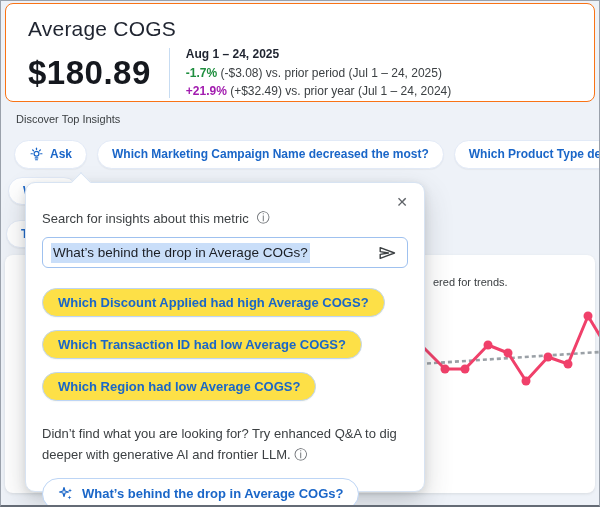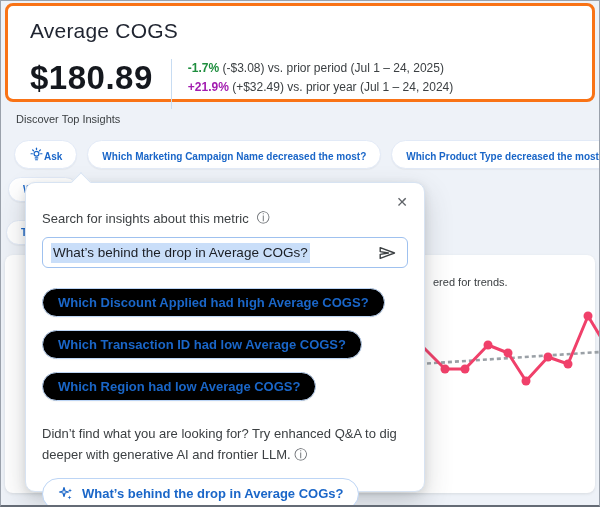--- a/index.html
+++ b/index.html
@@ -9,39 +9,39 @@
     background:#eef2f8;
     position:relative;
     overflow:hidden;
     color:#202124;
   }
   .frame { position:absolute; inset:0; border:1px solid #9aa1ab; border-bottom:2px solid #646b75; pointer-events:none; z-index:50; }
 
   
   .header-card {
     position:absolute; left:5px; right:5px; top:3px; height:99px;
-    background:#fff; border-radius:8px; border:3px solid #f97316;
+    background:#fff; border-radius:8px; border:1px solid #f97316;
     padding:13px 0 0 22px;
   }
   .title { font-size:21px; font-weight:500; color:#1f2430; letter-spacing:.2px; }
-  .value-row { display:flex; margin-top:16px; }
+  .value-row { display:flex; align-items:center; margin-top:4px; }
   .big-value { font-size:33px; font-weight:600; color:#15181e; letter-spacing:.5px; }
   .v-divider { width:1px; height:50px; background:#c7dcf2; margin:0 16px 0 18px; }
   .date-block { font-size:12px; line-height:1.55; color:#3c4043; }
   .date-line1 { font-weight:700; color:#1f2430; }
   .pct-green { font-weight:700; }
   .pct-red { font-weight:700; }
 
   
   .band-label { position:absolute; left:16px; top:113px; font-size:11px; color:#3c4043; }
   .chip-row { position:absolute; left:14px; top:140px; display:flex; gap:10px; white-space:nowrap; }
   .chip {
     background:#fff; border:1px solid #e2eaf7; border-radius:16px;
-    padding:6px 14px; font-size:10px; font-weight:700; color:#1a66c8;
-    display:inline-flex; align-items:flex-end; 
+    padding:6px 14px; font-size:12px; font-weight:700; color:#1a66c8;
+    display:inline-flex; align-items:flex-start; gap:6px;
     box-shadow:0 1px 1px rgba(60,64,67,.05);
   }
   .chip-partial { position:absolute; width:70px; overflow:hidden; }
 
   
   .trends-card {
     position:absolute; left:5px; right:5px; top:255px; height:238px;
     background:#fff; border-radius:8px; box-shadow:0 1px 3px rgba(60,64,67,.12);
   }
   .trends-fragment { position:absolute; left:428px; top:21px; font-size:11px; color:#3c4043; }
@@ -63,21 +63,21 @@
   .search-label { font-size:13px; color:#3c4043; display:flex; align-items:center; gap:8px; margin-top:6px; }
   .info-icon { color:#5f6368; font-size:13px; }
   .search-box {
     margin-top:10px; height:31px; border:1px solid #9fc1ef; border-radius:6px;
     display:flex; align-items:center; padding:0 10px 0 8px; background:#fff;
   }
   .search-text { background:#c9def9; font-size:13.5px; color:#1b1e24; padding:2.5px 2px; }
   .send-icon { margin-left:auto; display:flex; cursor:pointer; }
   .pill-col { margin-top:20px; }
   .pill {
-    display:inline-block; background:#000000; border:1px solid #bdd5f5; border-radius:16px;
+    display:inline-block; background:#fde047; border:1px solid #bdd5f5; border-radius:16px;
     padding:6px 15px; font-size:13px; font-weight:700; color:#1a66c8; cursor:pointer;
     margin-bottom:13px; box-shadow:0 1px 1px rgba(60,64,67,.04);
   }
   .footer-text { margin-top:10px; width:366px; font-size:13px; line-height:1.6; color:#3c4043; }
   .enhanced-btn {
     margin-top:12px; display:inline-flex; align-items:center; gap:8px;
     background:#fff; border:1px solid #bdd5f5; border-radius:17px;
     padding:7px 15px; font-size:13px; font-weight:700; color:#1a66c8; cursor:pointer;
   }
 </style>
@@ -85,20 +85,21 @@
 <body>
 
 <div class="frame"></div>
 
 <div class="header-card">
   <div class="title">Average COGS</div>
   <div class="value-row">
     <div class="big-value">$180.89</div>
     <div class="v-divider"></div>
     <div class="date-block">
+      <div class="date-line1">Aug 1 – 24, 2025</div>
       <div><span class="pct-green" style="color:#1e8e3e">-1.7%</span><span> (-$3.08) vs. prior period (Jul 1 – 24, 2025)</span></div>
       <div><span class="pct-red" style="color:#a21caf">+21.9%</span><span> (+$32.49) vs. prior year (Jul 1 – 24, 2024)</span></div>
     </div>
   </div>
 </div>
 
 <div class="band-label">Discover Top Insights</div>
 
 <div class="chip-row">
   <div class="chip">

